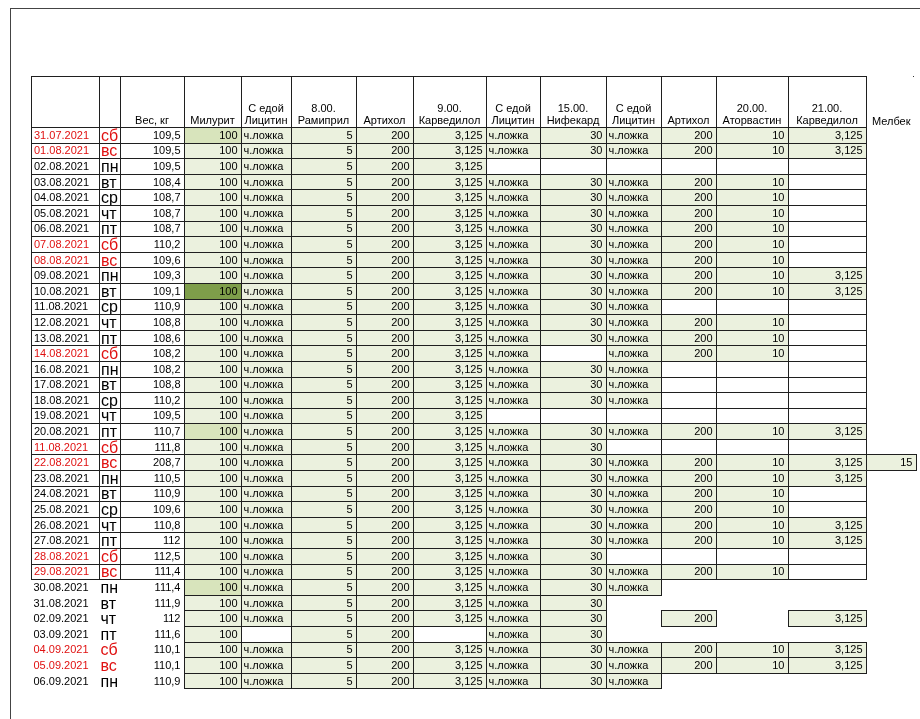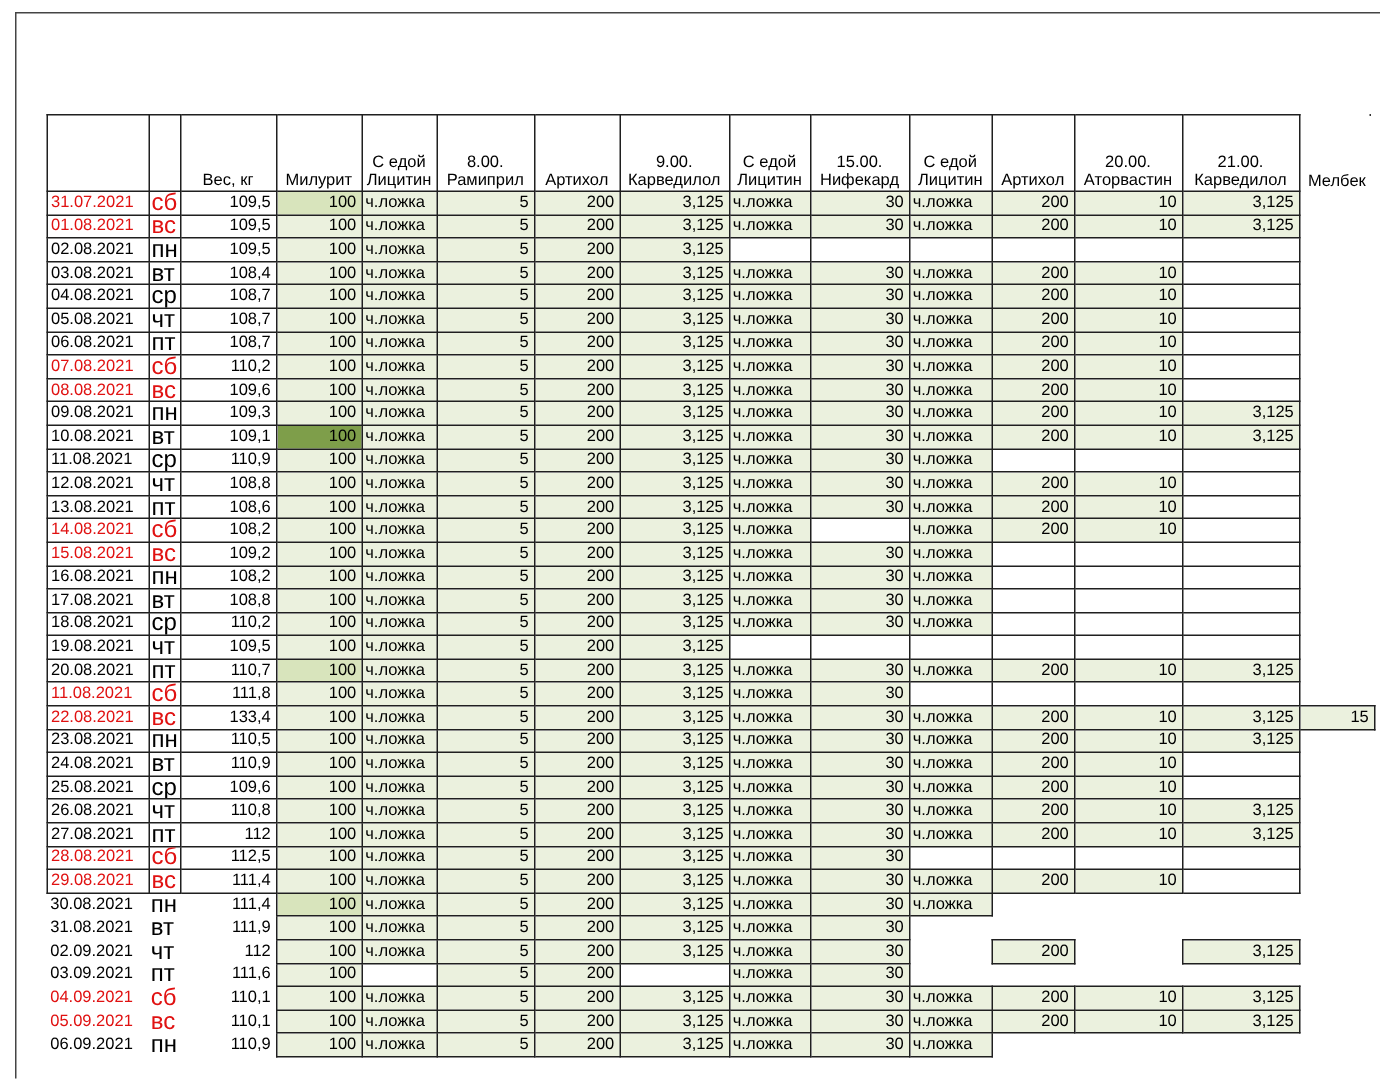--- a/index.html
+++ b/index.html
@@ -361,37 +361,20 @@
         <td class="b num bg-green">3,125</td>
         <td class="b txt bg-green">ч.ложка</td>
         <td class="b num"></td>
         <td class="b txt bg-green">ч.ложка</td>
         <td class="b num bg-green">200</td>
         <td class="b num bg-green">10</td>
         <td class="b num"></td>
         <td class="nb num"></td>
       </tr>
       <tr>
-        <td class="b datec red">15.08.2021</td>
-        <td class="b dayc red">вс</td>
-        <td class="b num">109,2</td>
-        <td class="b num bg-green">100</td>
-        <td class="b txt bg-green">ч.ложка</td>
-        <td class="b num bg-green">5</td>
-        <td class="b num bg-green">200</td>
-        <td class="b num bg-green">3,125</td>
-        <td class="b txt bg-green">ч.ложка</td>
-        <td class="b num bg-green">30</td>
-        <td class="b txt bg-green">ч.ложка</td>
-        <td class="b num"></td>
-        <td class="b num"></td>
-        <td class="b num"></td>
-        <td class="nb num"></td>
-      </tr>
-      <tr>
         <td class="b datec">16.08.2021</td>
         <td class="b dayc">пн</td>
         <td class="b num">108,2</td>
         <td class="b num bg-green">100</td>
         <td class="b txt bg-green">ч.ложка</td>
         <td class="b num bg-green">5</td>
         <td class="b num bg-green">200</td>
         <td class="b num bg-green">3,125</td>
         <td class="b txt bg-green">ч.ложка</td>
         <td class="b num bg-green">30</td>
@@ -482,21 +465,21 @@
         <td class="b num bg-green">30</td>
         <td class="b num"></td>
         <td class="b num"></td>
         <td class="b num"></td>
         <td class="b num"></td>
         <td class="nb num"></td>
       </tr>
       <tr>
         <td class="b datec red">22.08.2021</td>
         <td class="b dayc red">вс</td>
-        <td class="b num">133,4</td>
+        <td class="b num">208,7</td>
         <td class="b num bg-green">100</td>
         <td class="b txt bg-green">ч.ложка</td>
         <td class="b num bg-green">5</td>
         <td class="b num bg-green">200</td>
         <td class="b num bg-green">3,125</td>
         <td class="b txt bg-green">ч.ложка</td>
         <td class="b num bg-green">30</td>
         <td class="b txt bg-green">ч.ложка</td>
         <td class="b num bg-green">200</td>
         <td class="b num bg-green">10</td>

